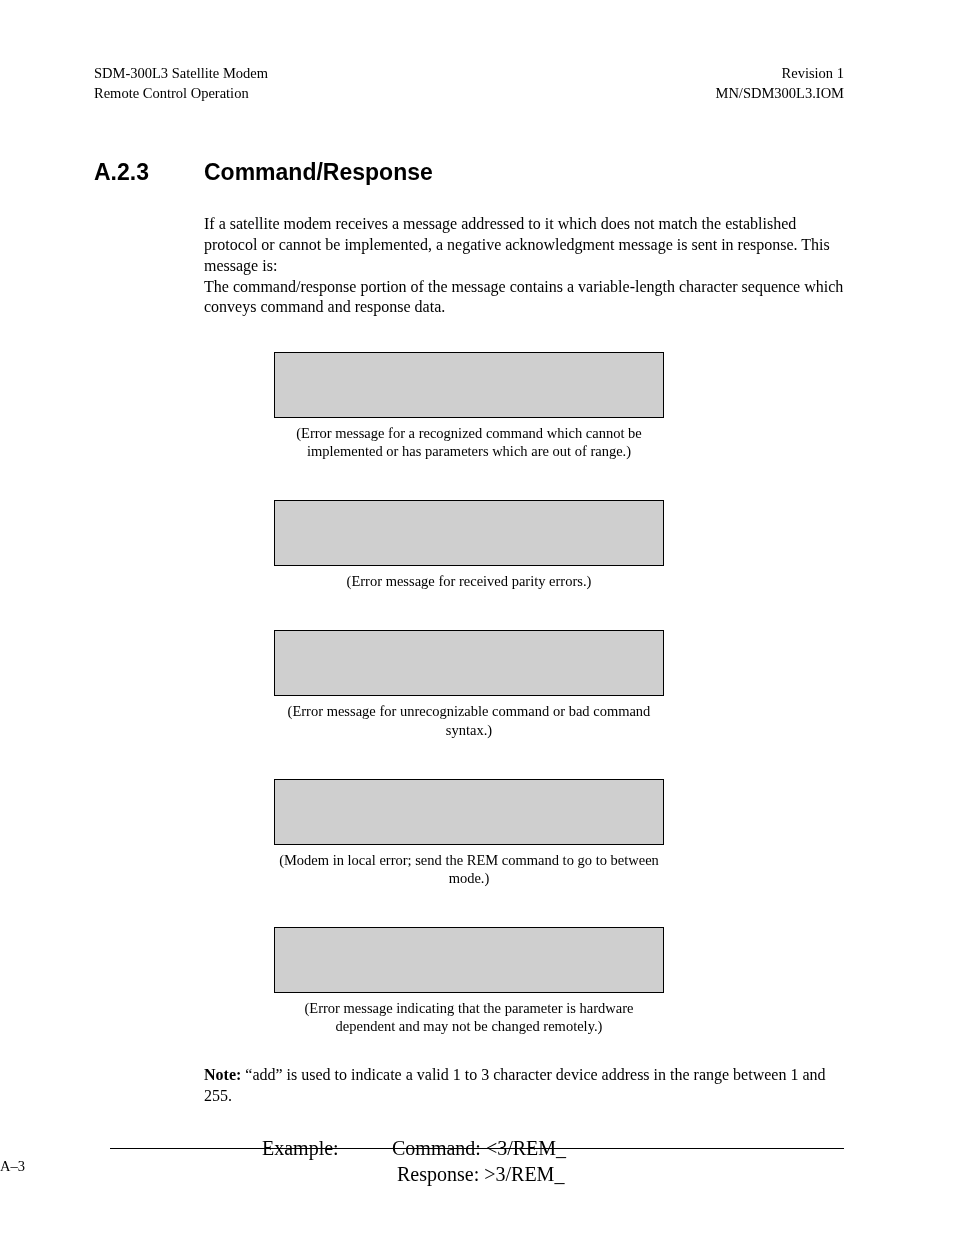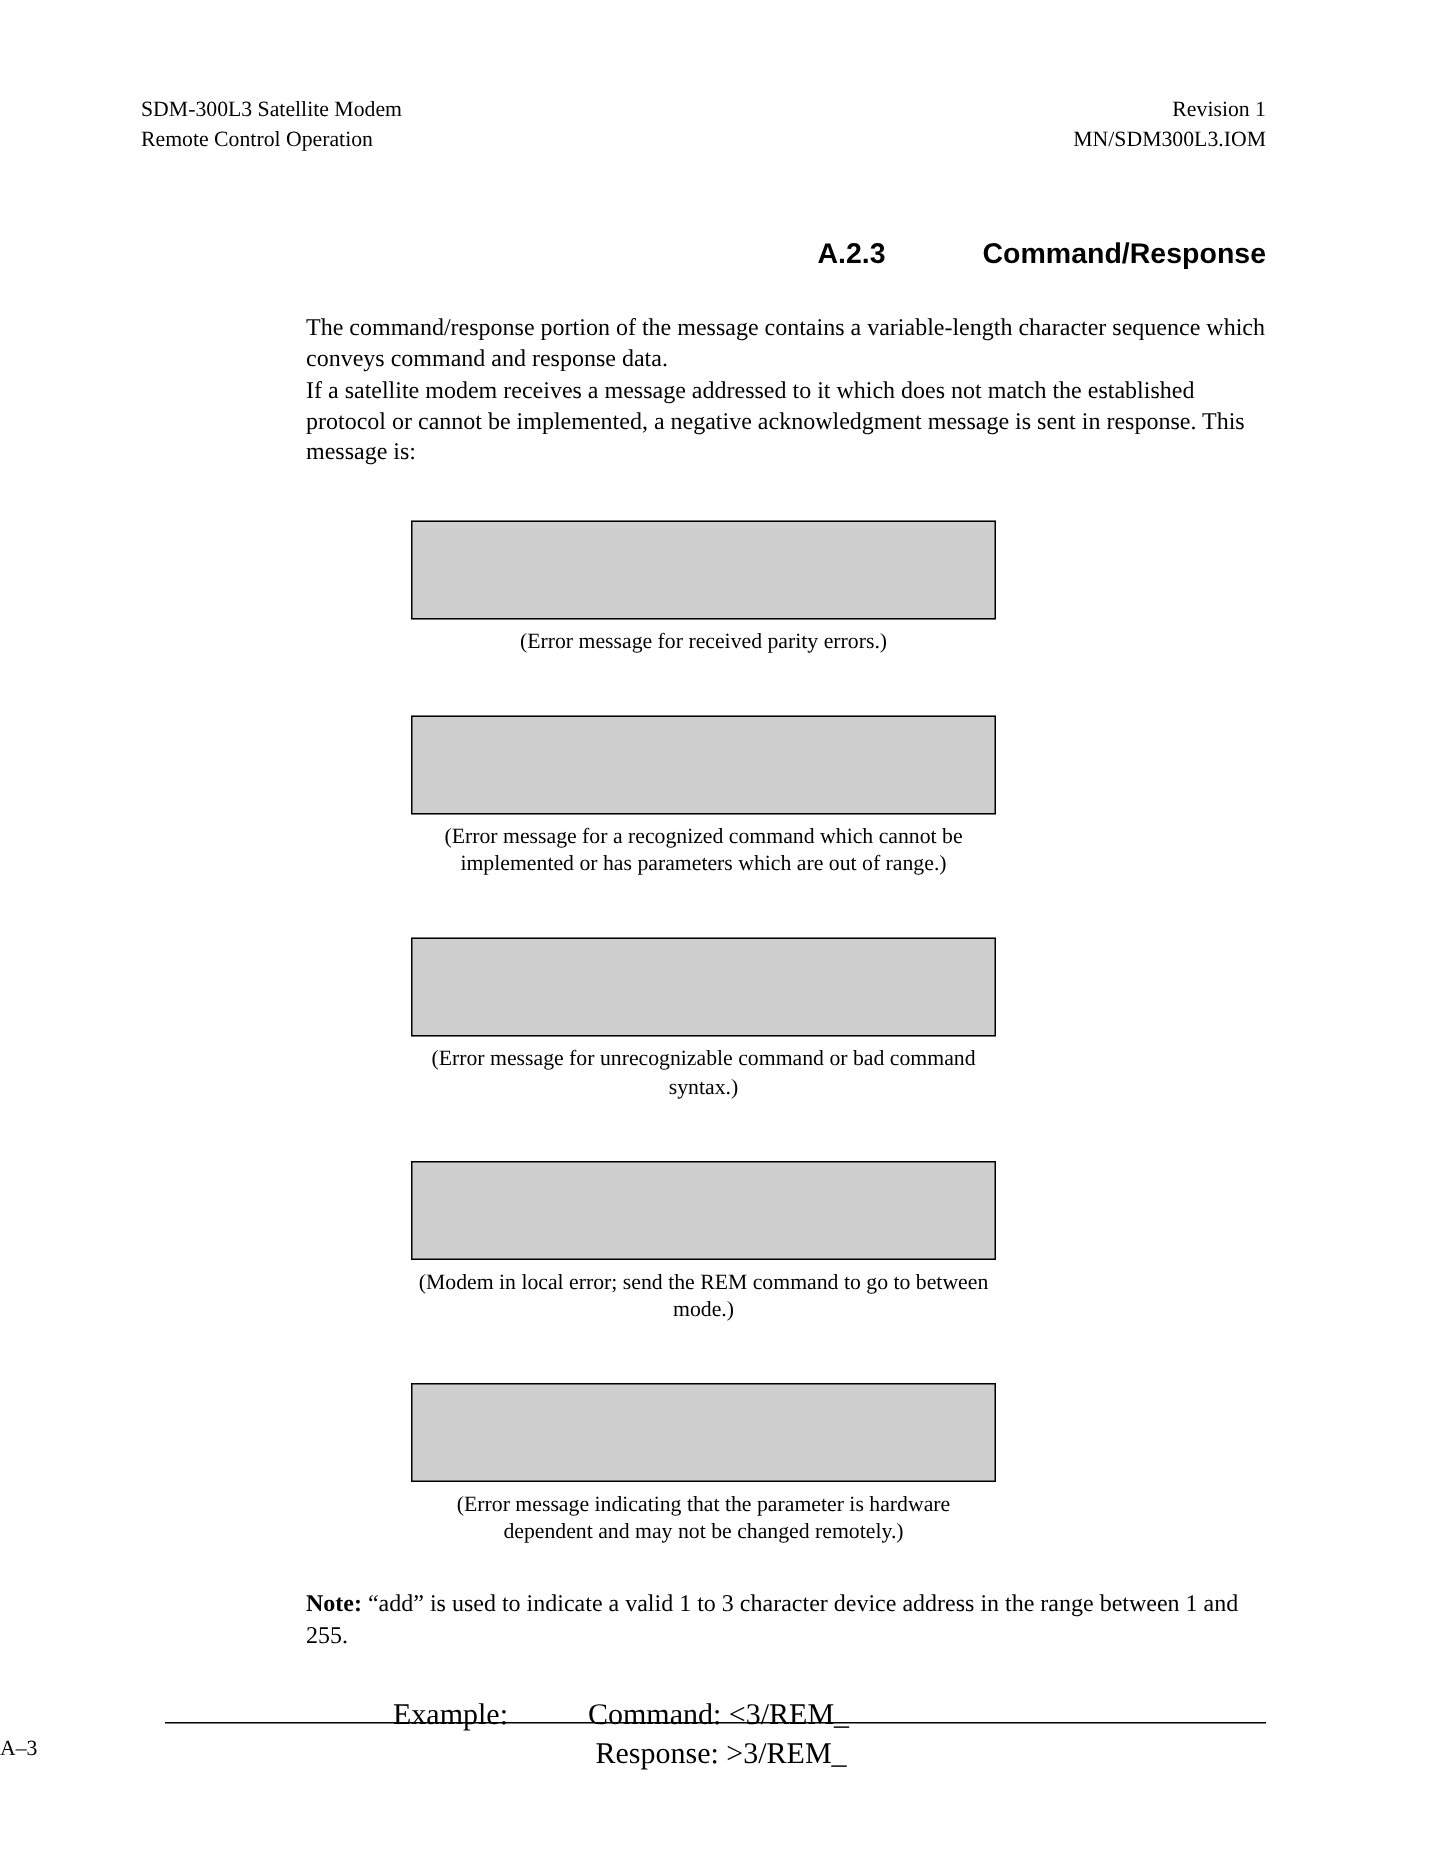--- a/index.html
+++ b/index.html
@@ -24,22 +24,21 @@
     line-height: 1.35;
   }
   .header-left, .header-right { }
   .header-right { text-align: right; }
 
   .section-title-row {
     display: flex;
     margin-top: 56px;
     font-family: Arial, Helvetica, sans-serif;
     font-weight: bold;
-    font-size: 19px;
-    justify-content: flex-end;
+    font-size: 23px;
   }
   .section-num { width: 110px; }
   .section-title { }
 
   .body-block {
     margin-left: 110px;
     font-size: 16px;
     line-height: 1.3;
     margin-top: 28px;
   }
@@ -123,32 +122,32 @@
       <div>MN/SDM300L3.IOM</div>
     </div>
   </div>
 
   <div class="section-title-row">
     <div class="section-num">A.2.3</div>
     <div class="section-title">Command/Response</div>
   </div>
 
   <div class="body-block">
+    <p class="para">If a satellite modem receives a message addressed to it which does not match the established protocol or cannot be implemented, a negative acknowledgment message is sent in response. This message is:</p>
     <p class="para">The command/response portion of the message contains a variable-length character sequence which conveys command and response data.</p>
-    <p class="para">If a satellite modem receives a message addressed to it which does not match the established protocol or cannot be implemented, a negative acknowledgment message is sent in response. This message is:</p>
   </div>
 
   <div class="box-stack">
     <div class="box-item">
       <div class="gray-box"></div>
-      <div class="caption">(Error message for received parity errors.)</div>
+      <div class="caption">(Error message for a recognized command which cannot be implemented or has parameters which are out of range.)</div>
     </div>
     <div class="box-item">
       <div class="gray-box"></div>
-      <div class="caption">(Error message for a recognized command which cannot be implemented or has parameters which are out of range.)</div>
+      <div class="caption">(Error message for received parity errors.)</div>
     </div>
     <div class="box-item">
       <div class="gray-box"></div>
       <div class="caption">(Error message for unrecognizable command or bad command syntax.)</div>
     </div>
     <div class="box-item">
       <div class="gray-box"></div>
       <div class="caption">(Modem in local error; send the REM command to go to between mode.)</div>
     </div>
     <div class="box-item">

